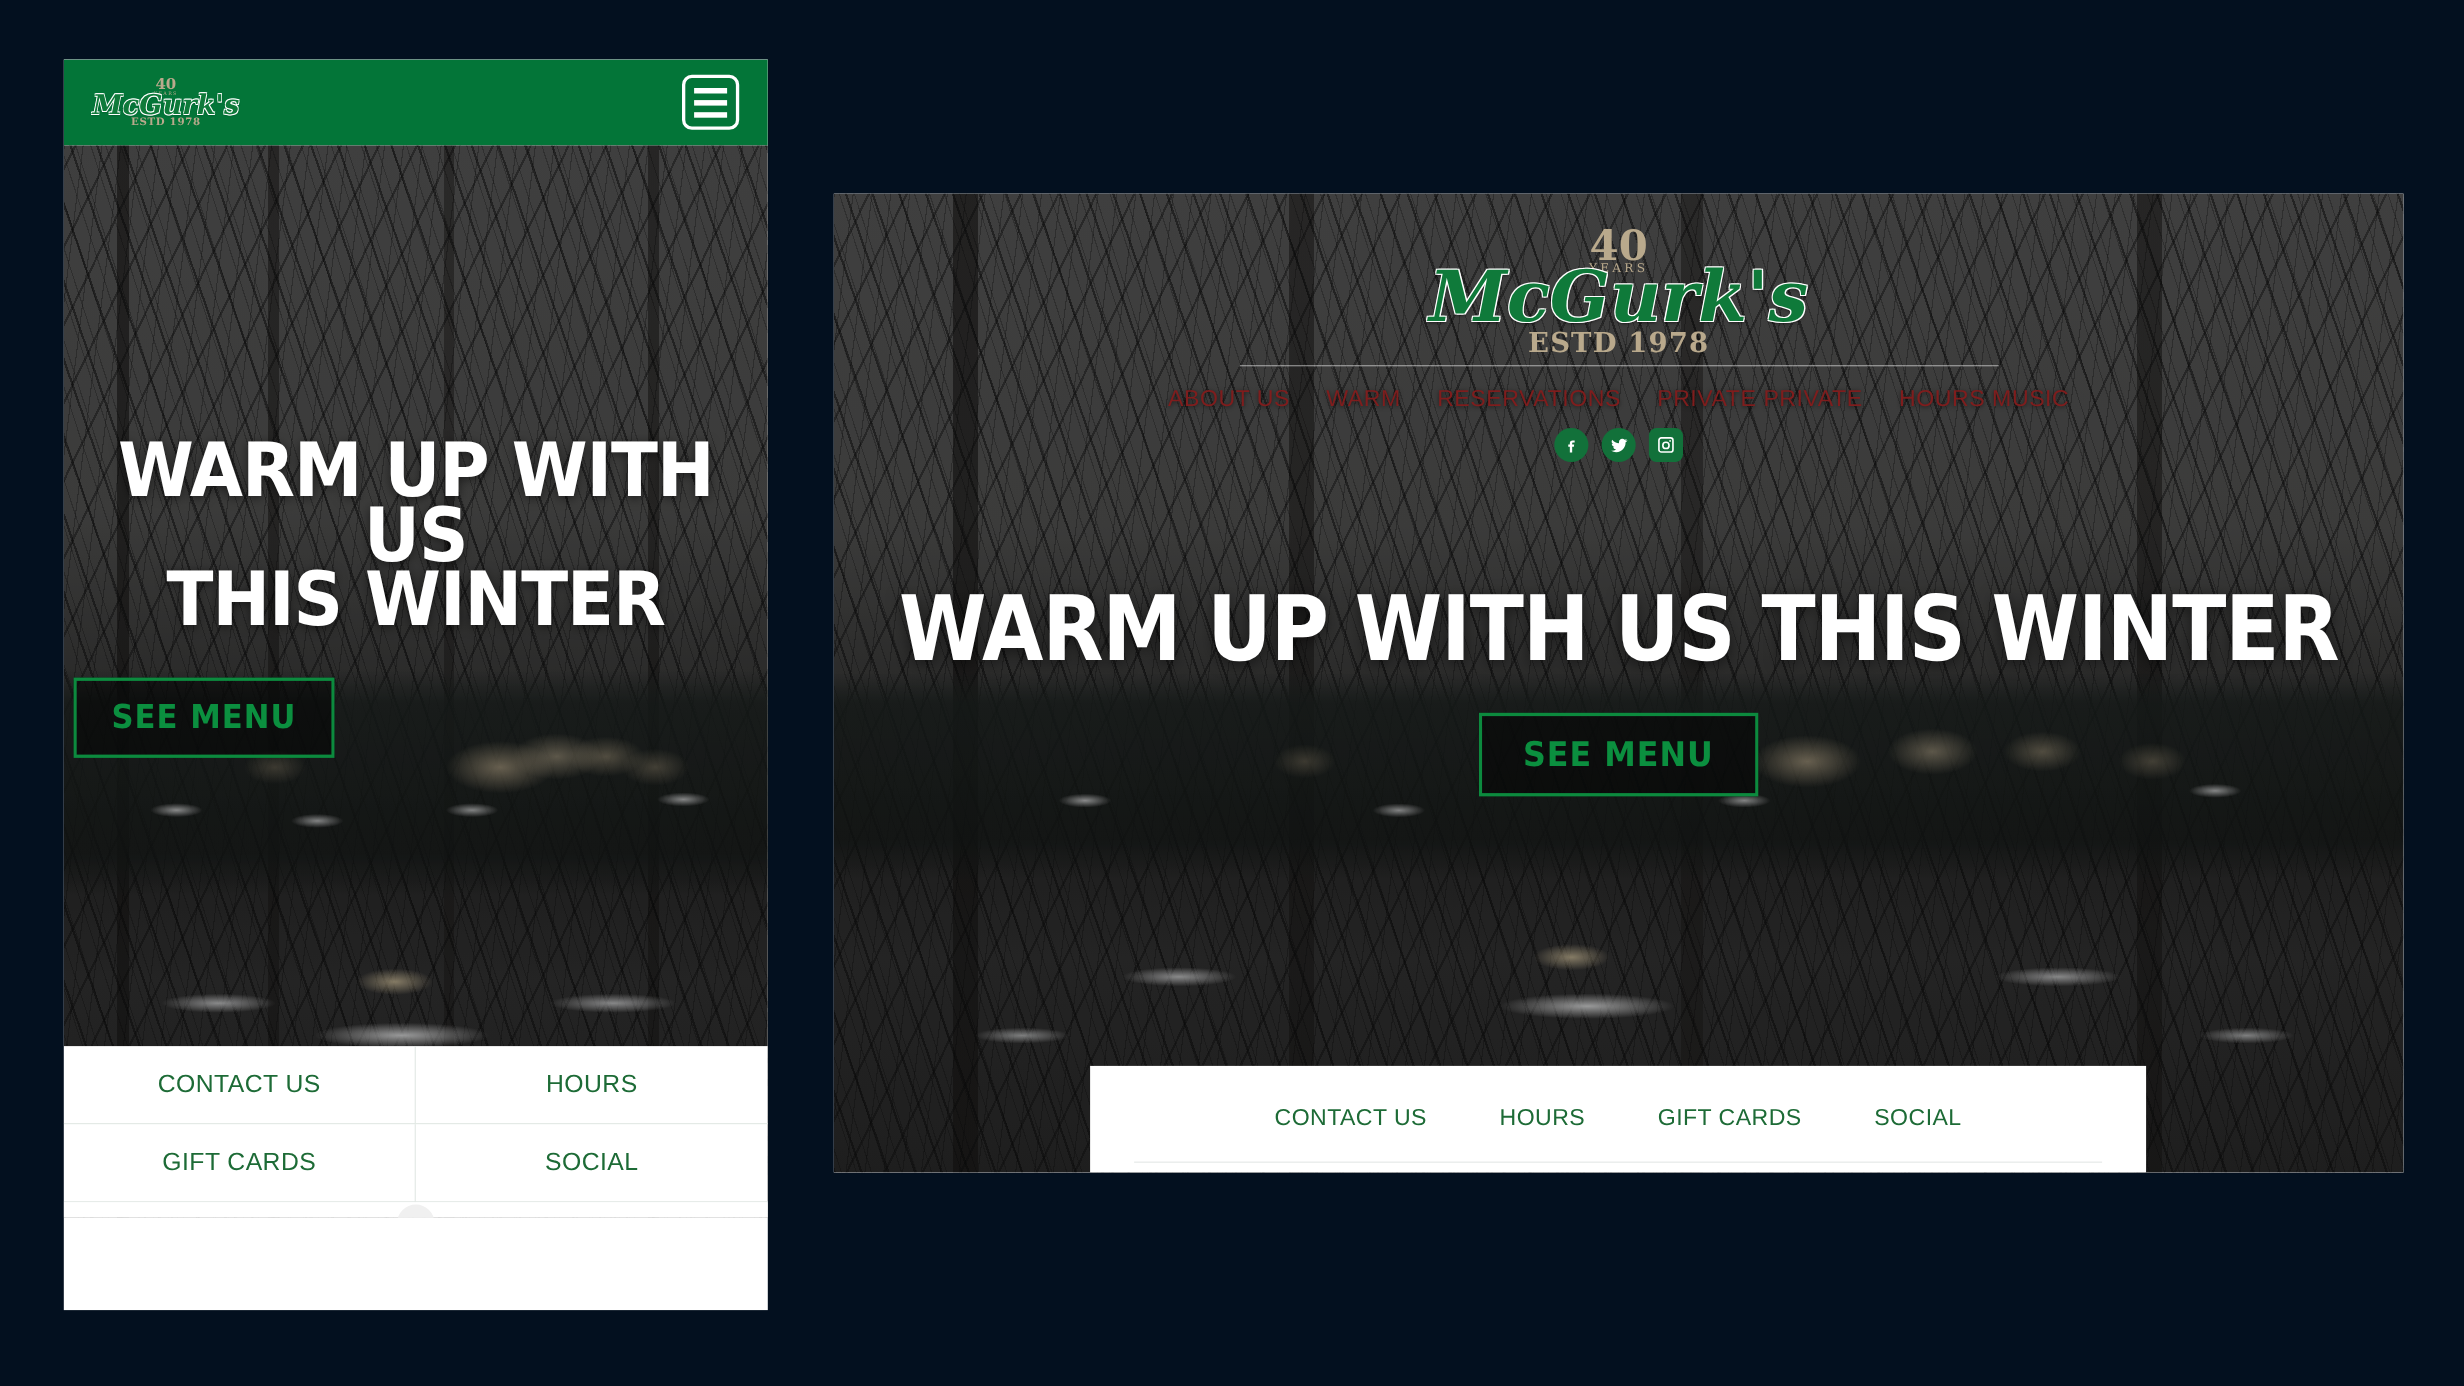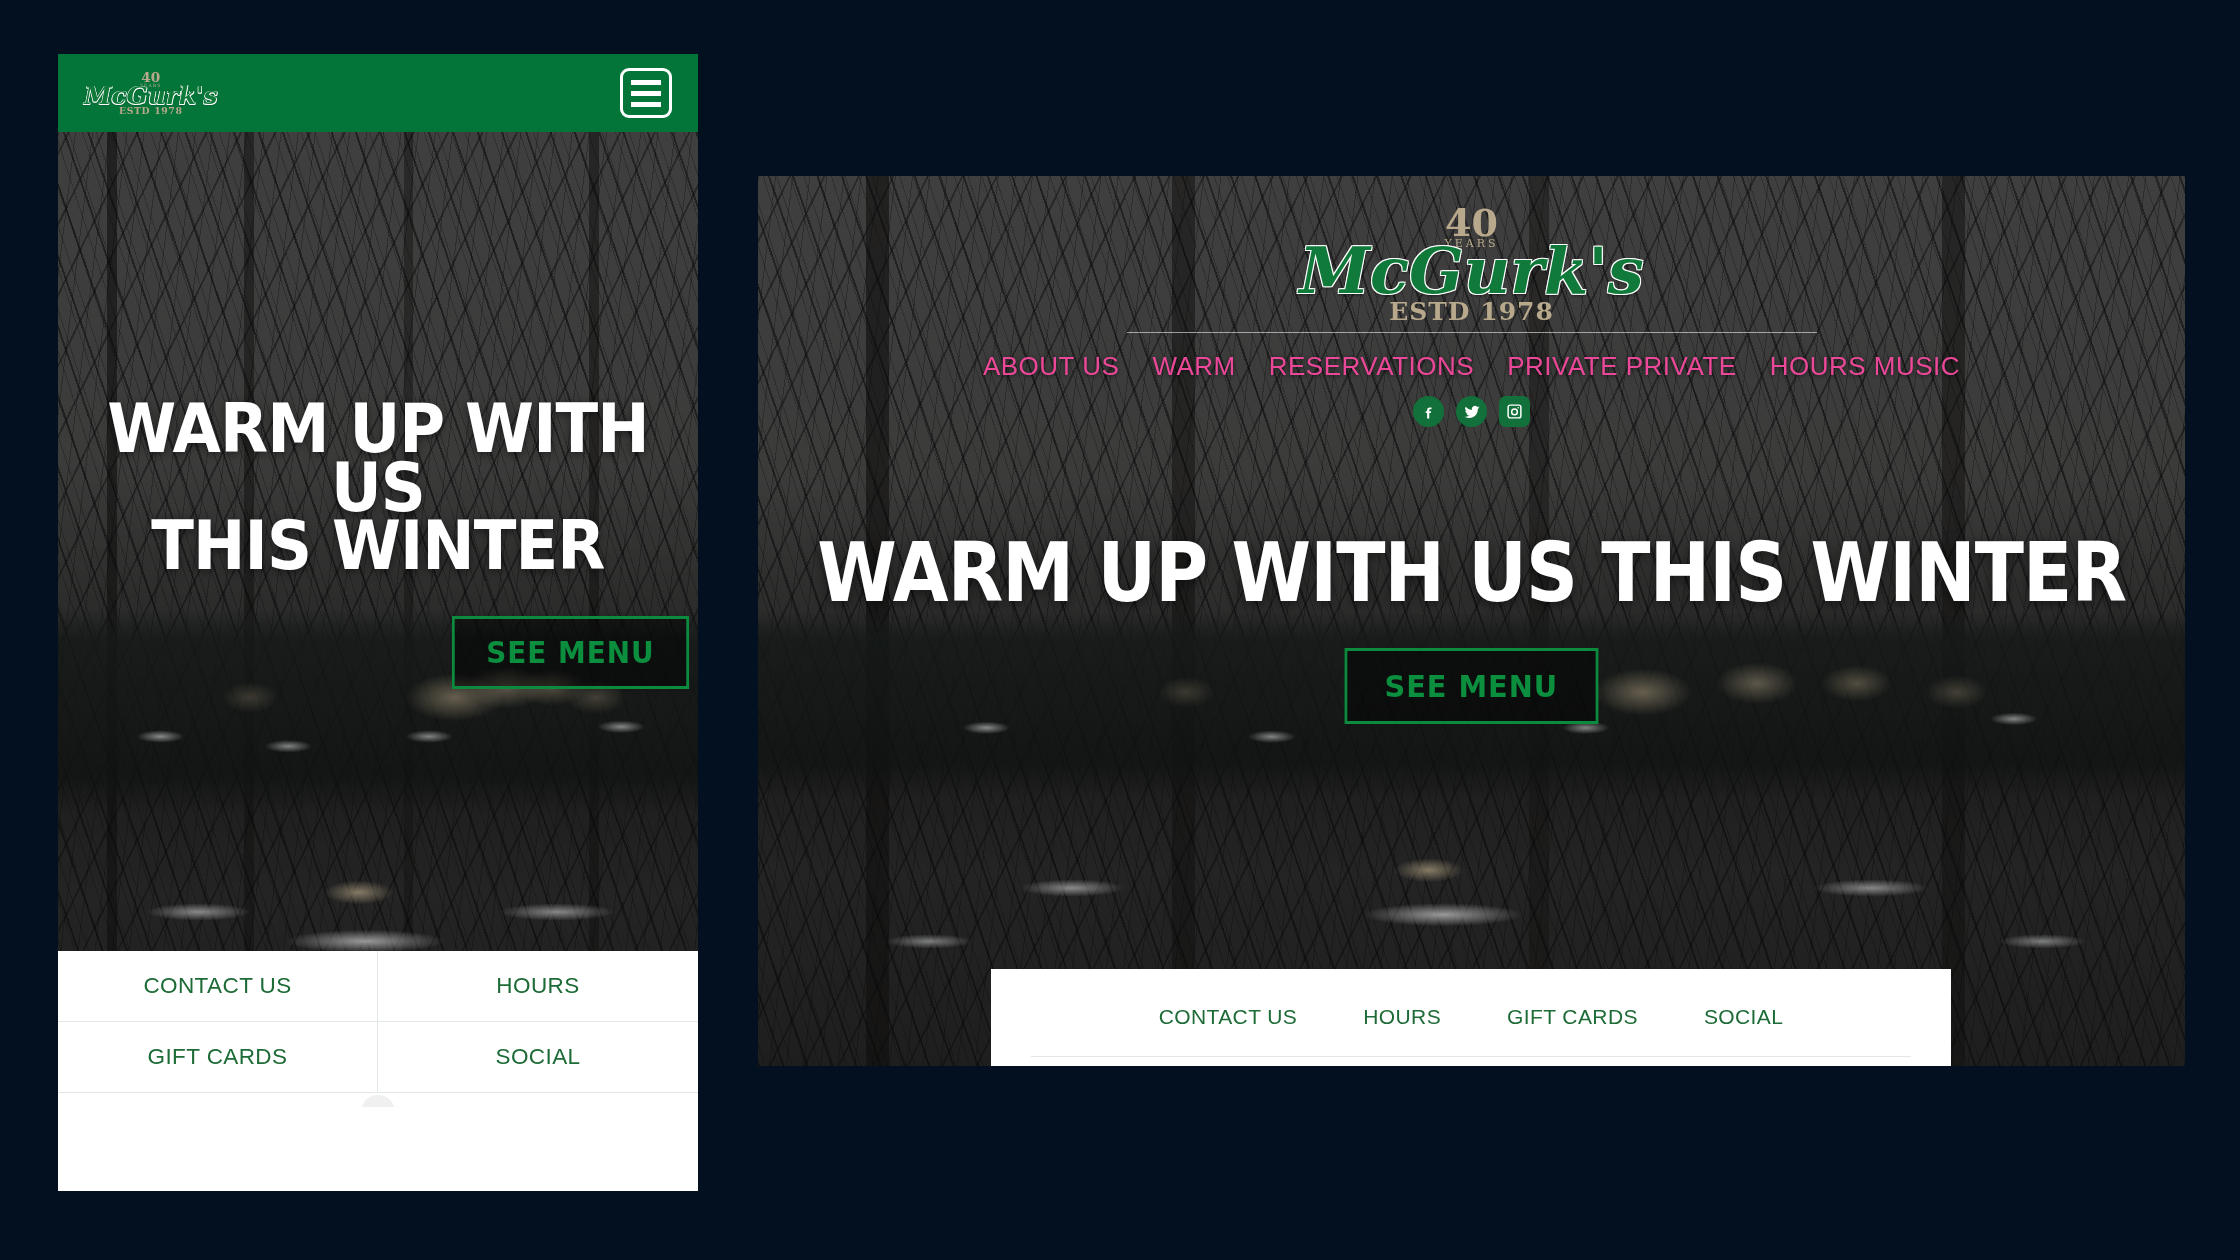--- a/index.html
+++ b/index.html
@@ -57,21 +57,21 @@
     background:#fff; overflow:hidden;
   }
   .m-header {
     position:relative; height:78px; background:#037538;
     display:flex; align-items:center; justify-content:space-between;
     padding:0 26px; z-index:5;
   }
   .m-hero { position:relative; height:975px; overflow:hidden; }
   .m-hero-content {
     position:absolute; inset:0; display:flex; flex-direction:column;
-    align-items:flex-end; justify-content:center; padding-bottom:150px;
+    align-items:flex-start; justify-content:center; padding-bottom:150px;
   }
   .m-title {
     font-family:"DejaVu Sans", sans-serif;
     font-weight:bold; font-size:68px; line-height:.86; color:#fff;
     text-align:center; letter-spacing:-1px; transform:scaleX(.92);
     text-shadow:0 2px 10px rgba(0,0,0,.55);
     white-space:pre-line; padding:0 4px;
   }
   .m-btn {
     margin-top:40px; padding:16px 34px;
@@ -137,21 +137,21 @@
     display:flex; flex-direction:column; align-items:center; padding-top:28px;
   }
   .logo-desktop { margin-bottom:8px; }
   .logo-desktop .forty{ font-size:38px; }
   .logo-desktop .years{ font-size:11px; letter-spacing:3px; margin-top:-4px; }
   .logo-desktop .name{ font-size:64px; margin-top:-10px; }
   .logo-desktop .estd{ font-size:25px; margin-top:-4px; }
   .d-navline { width:690px; height:1px; background:rgba(255,255,255,.55); margin-bottom:18px; }
   .d-nav { display:flex; gap:33px; }
   .d-nav a {
-    color:#ec4899; font-size:26px; letter-spacing:.5px; text-decoration:none;
+    color:#7f1d1d; font-size:21px; letter-spacing:.5px; text-decoration:none;
     text-shadow:0 1px 4px rgba(0,0,0,.6);
   }
   .d-social { display:flex; gap:12px; margin-top:14px; }
   .soc {
     width:31px; height:31px; background:#12713a; color:#fff;
     display:flex; align-items:center; justify-content:center;
   }
   .soc.circle { border-radius:50%; }
   .soc.square { border-radius:7px; }
 

